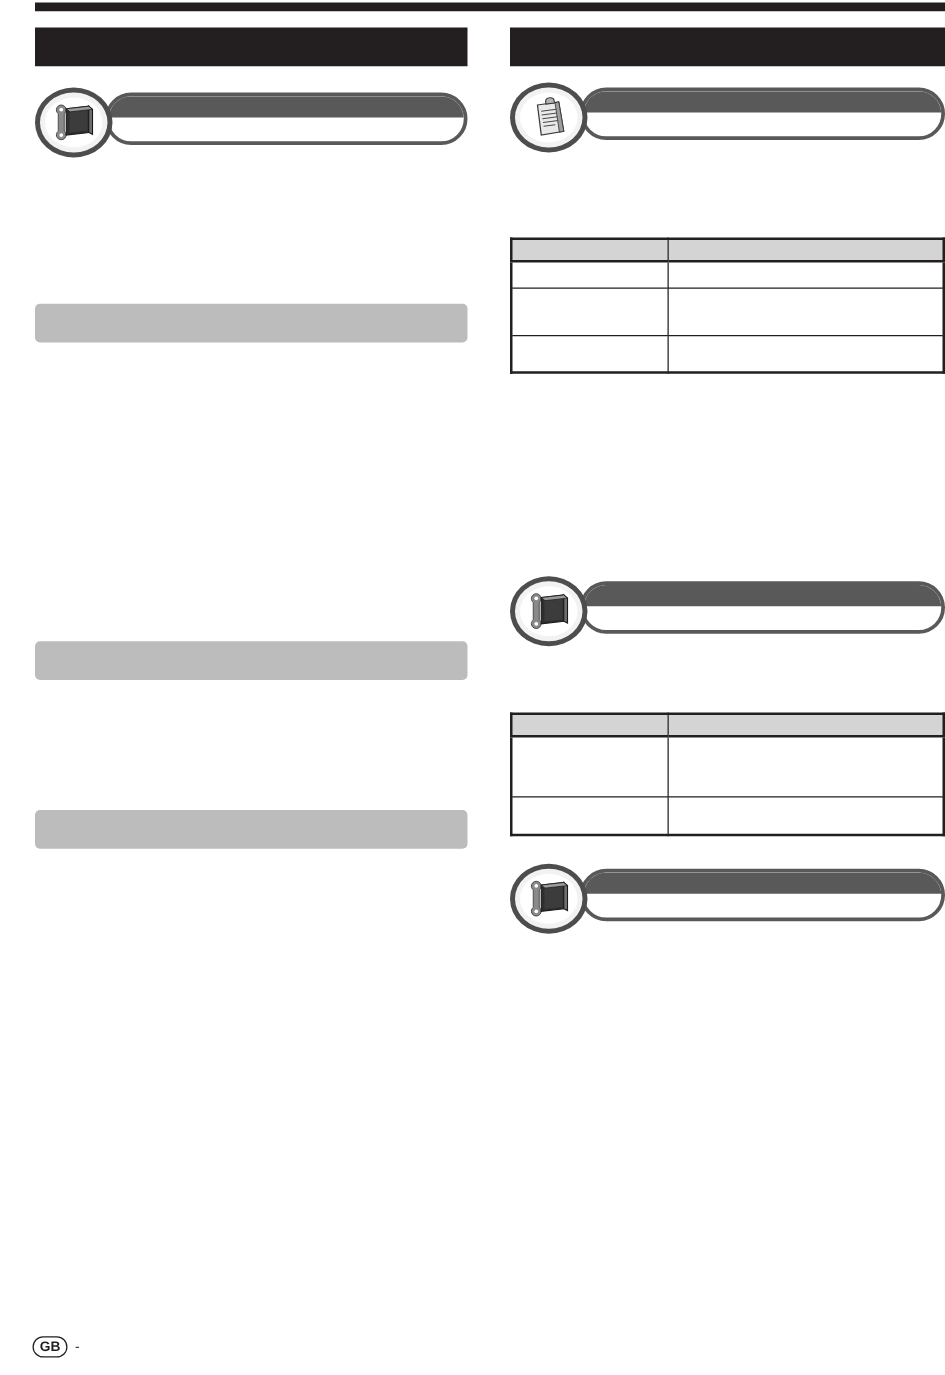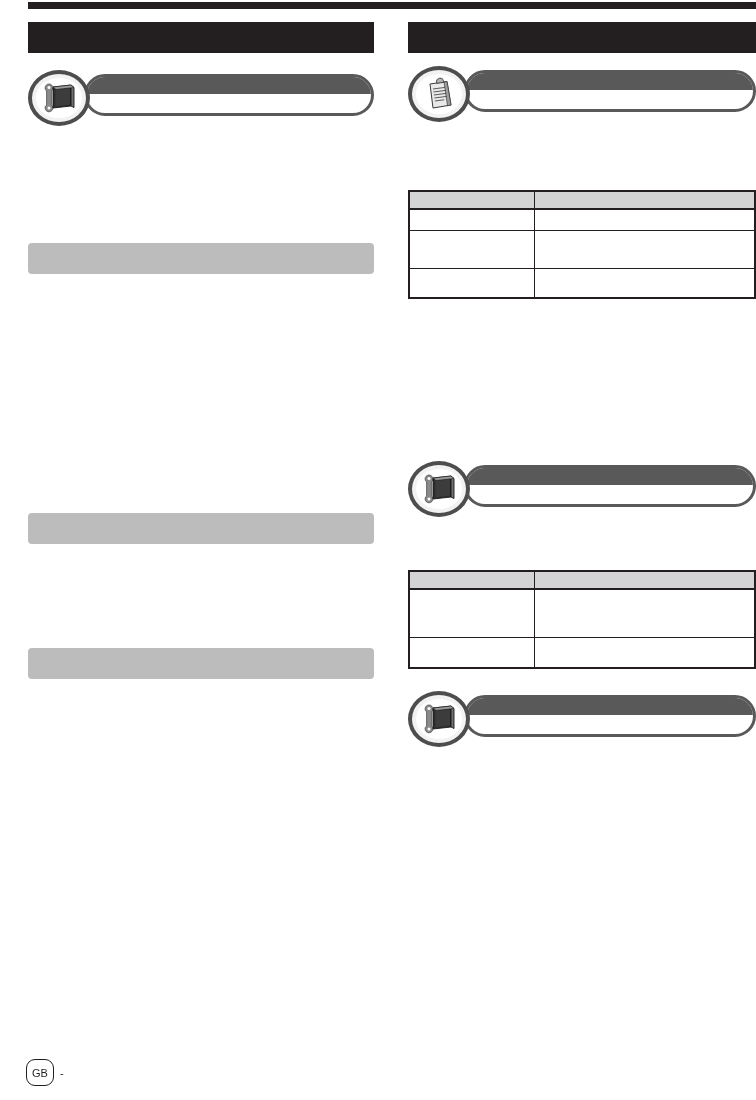--- a/index.html
+++ b/index.html
@@ -152,25 +152,25 @@
     bottom: 14px;
     display: flex;
     align-items: center;
     gap: 6px;
   }
   .footer .lang-badge {
     display: inline-flex;
     align-items: center;
     justify-content: center;
     width: 28px;
-    height: 27px;
+    height: 17px;
     border: 1.6px solid #231f20;
     border-radius: 9px;
     font-size: 11px;
-    font-weight: normal;
+    font-weight: bold;
     color: #231f20;
     letter-spacing: 0px;
   }
   .footer .page-num {
     font-size: 11px;
     color: #231f20;
   }
 </style>
 </head>
 <body>

